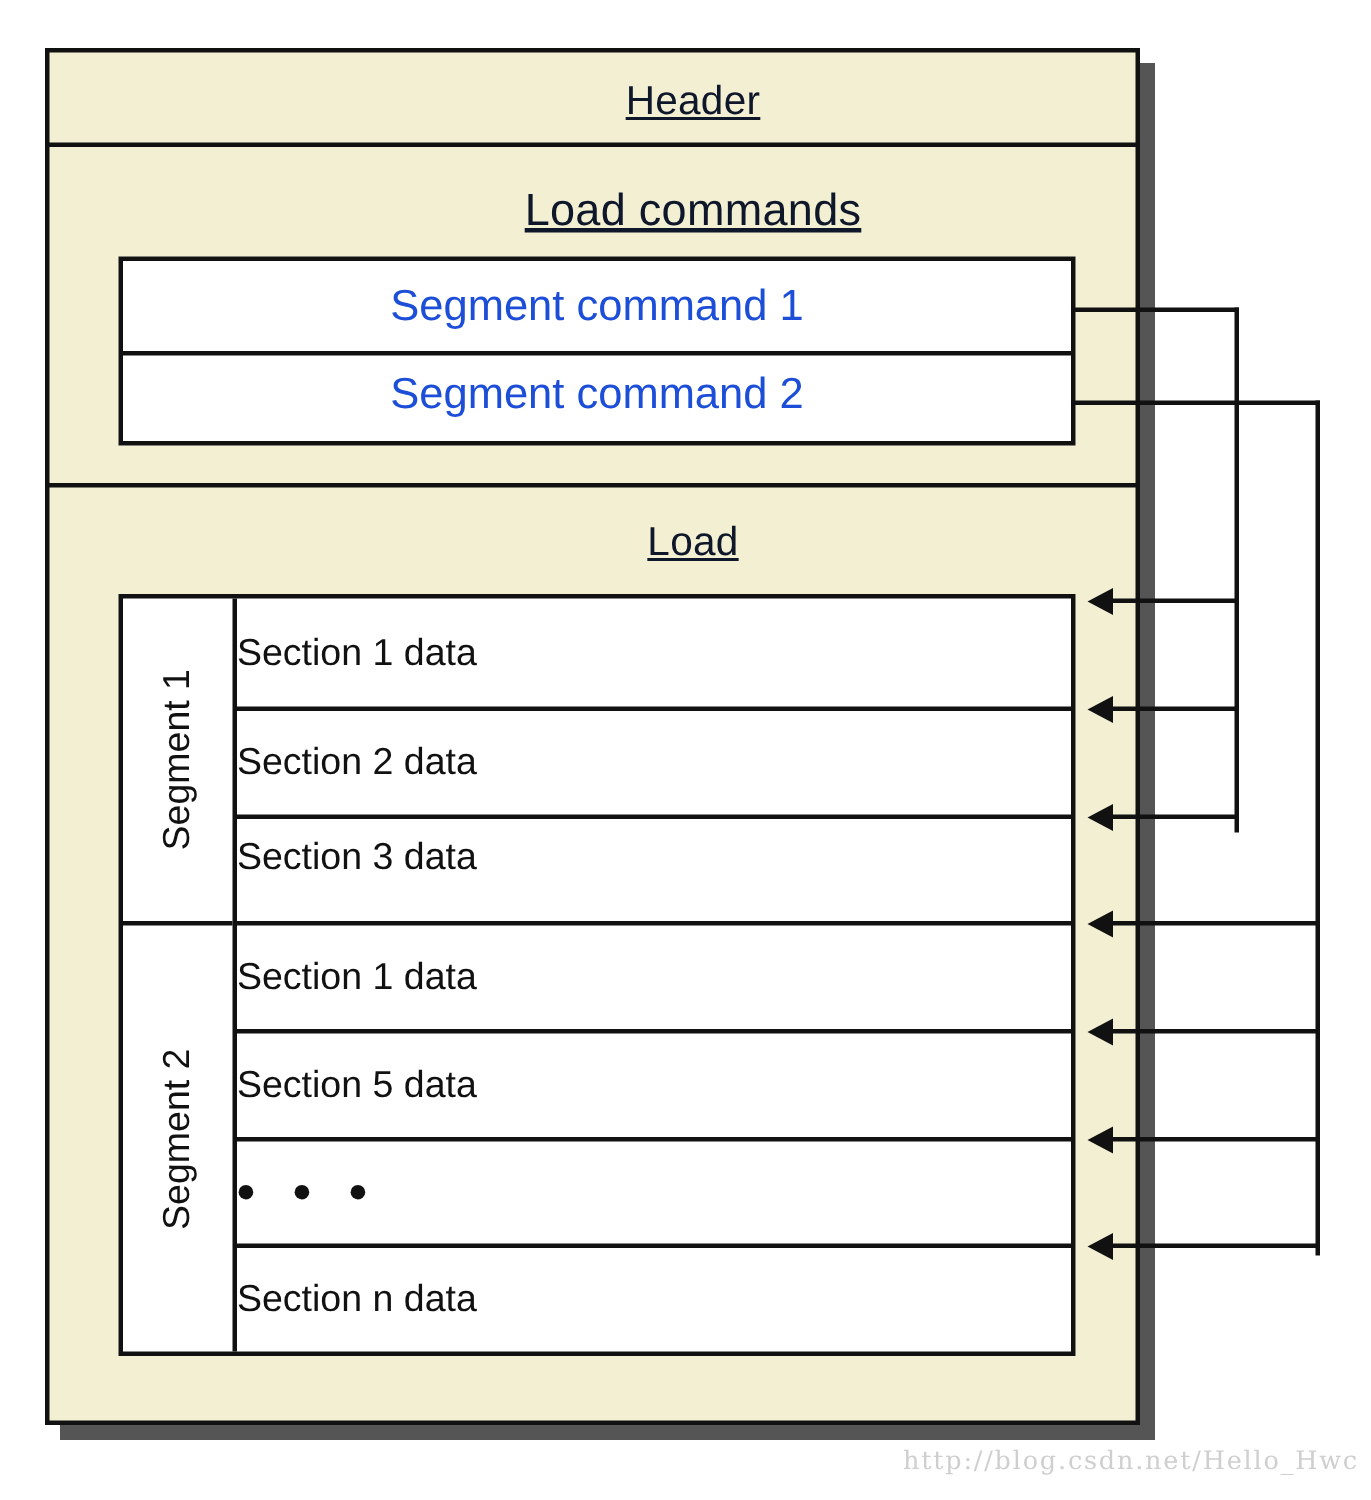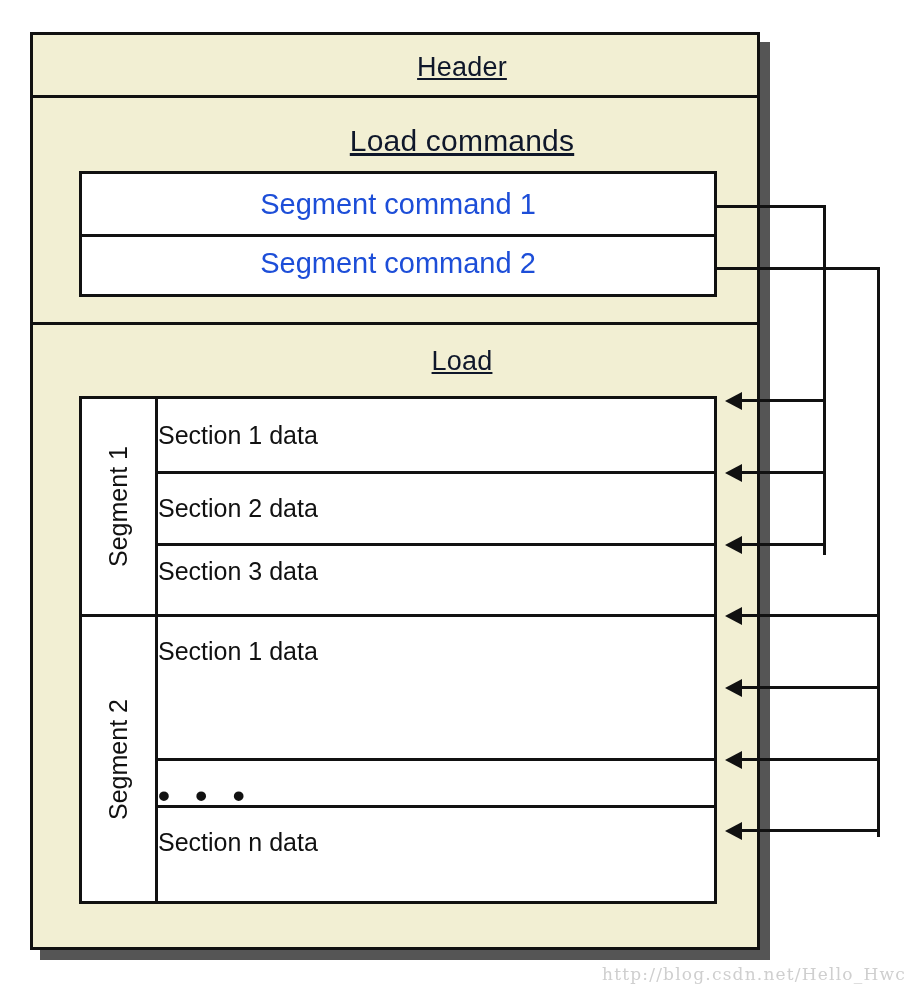--- a/index.html
+++ b/index.html
@@ -233,24 +233,27 @@
       </div>
       <div class="sec-row" style="top:72px;height:72px;">
         <span>Section 2 data</span>
       </div>
       <div class="sec-row" style="top:144px;height:54px;">
         <span>Section 3 data</span>
       </div>
       <div class="sec-row" style="top:215px;height:72px;">
         <span>Section 1 data</span>
       </div>
+      <div class="sec-row" style="top:287px;height:72px;">
+        <span>Section 5 data</span>
+      </div>
       <div class="sec-row dots" style="top:359px;height:71px;">
         <span>• • •</span>
       </div>
-      <div class="sec-row" style="top:406px;height:72px;">
+      <div class="sec-row" style="top:430px;height:72px;">
         <span>Section n data</span>
       </div>
     </div>
   </div>
 
   <div class="wire-h" style="left:714px; top:205px; width:112px;"></div>
   <div class="wire-v" style="left:823px; top:205px; height:350px;"></div>
 
   <div class="wire-h" style="left:714px; top:267px; width:166px;"></div>
   <div class="wire-v" style="left:877px; top:267px; height:570px;"></div>

